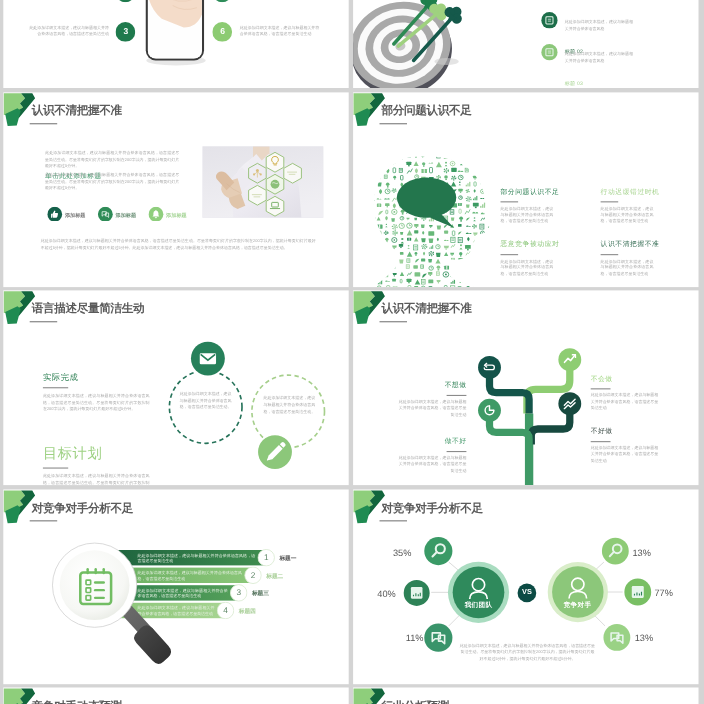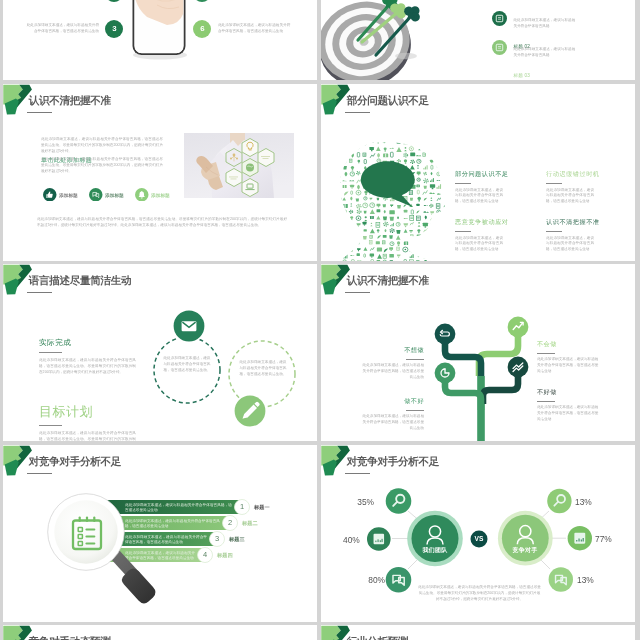--- a/index.html
+++ b/index.html
@@ -1086,21 +1086,21 @@
           <g transform="translate(227.6,122.3) scale(0.938)">
             <g fill="none" stroke="#e7f5ec" stroke-width="1.5" stroke-linejoin="round">
               <path d="M7.4 8.6 L14.8 8.6 L14.8 14.0 L10.0 14.0 L7.4 16.4 Z"></path>
               <path d="M13.2 10.8 L18.8 10.8 L18.8 16.2 L18.8 18.6 L16.2 16.2 L13.2 16.2 Z"></path>
             </g>
           </g>
         </g>
 </svg>
       <div style="position:absolute;left:31px;top:52px;width:22px;text-align:right;font-size:8.4px;color:#555;">35%</div>
       <div style="position:absolute;left:22px;top:90px;width:22px;text-align:left;font-size:8.4px;color:#555;">40%</div>
-      <div style="position:absolute;left:42px;top:130px;width:22px;text-align:right;font-size:8.4px;color:#555;">80%</div>
+      <div style="position:absolute;left:42px;top:130px;width:22px;text-align:right;font-size:8.4px;color:#555;">11%</div>
       <div style="position:absolute;left:254px;top:52px;width:22px;text-align:left;font-size:8.4px;color:#555;">13%</div>
       <div style="position:absolute;left:274px;top:89px;width:22px;text-align:left;font-size:8.4px;color:#555;">77%</div>
       <div style="position:absolute;left:256px;top:130px;width:22px;text-align:left;font-size:8.4px;color:#555;">13%</div>
       <div style="position:absolute;left:90px;top:101px;width:48px;text-align:center;font-size:6px;font-weight:700;color:#fff;letter-spacing:0.3px;">我们团队</div>
       <div style="position:absolute;left:180px;top:101px;width:48px;text-align:center;font-size:6px;font-weight:700;color:#fff;letter-spacing:0.3px;">竞争对手</div>
       <div style="position:absolute;left:147px;top:90px;width:22px;text-align:center;font-size:6.6px;font-weight:700;color:#fff;">VS</div>
       <div class="p" style="position:absolute;left:96px;top:140px;width:125px;text-align:center;">此处添加详细文本描述，建议与标题相关并符合整体语言风格，语言描述尽量简洁生动。尽量将每页幻灯片的字数控制在200字以内，据统计每页幻灯片最好不超过5分钟，据统计每页幻灯片最好不超过5分钟。</div>
     </div>
 <div class="slide c0 r4">
       <svg class="deco" viewBox="0 0 36 36" preserveAspectRatio="none">

